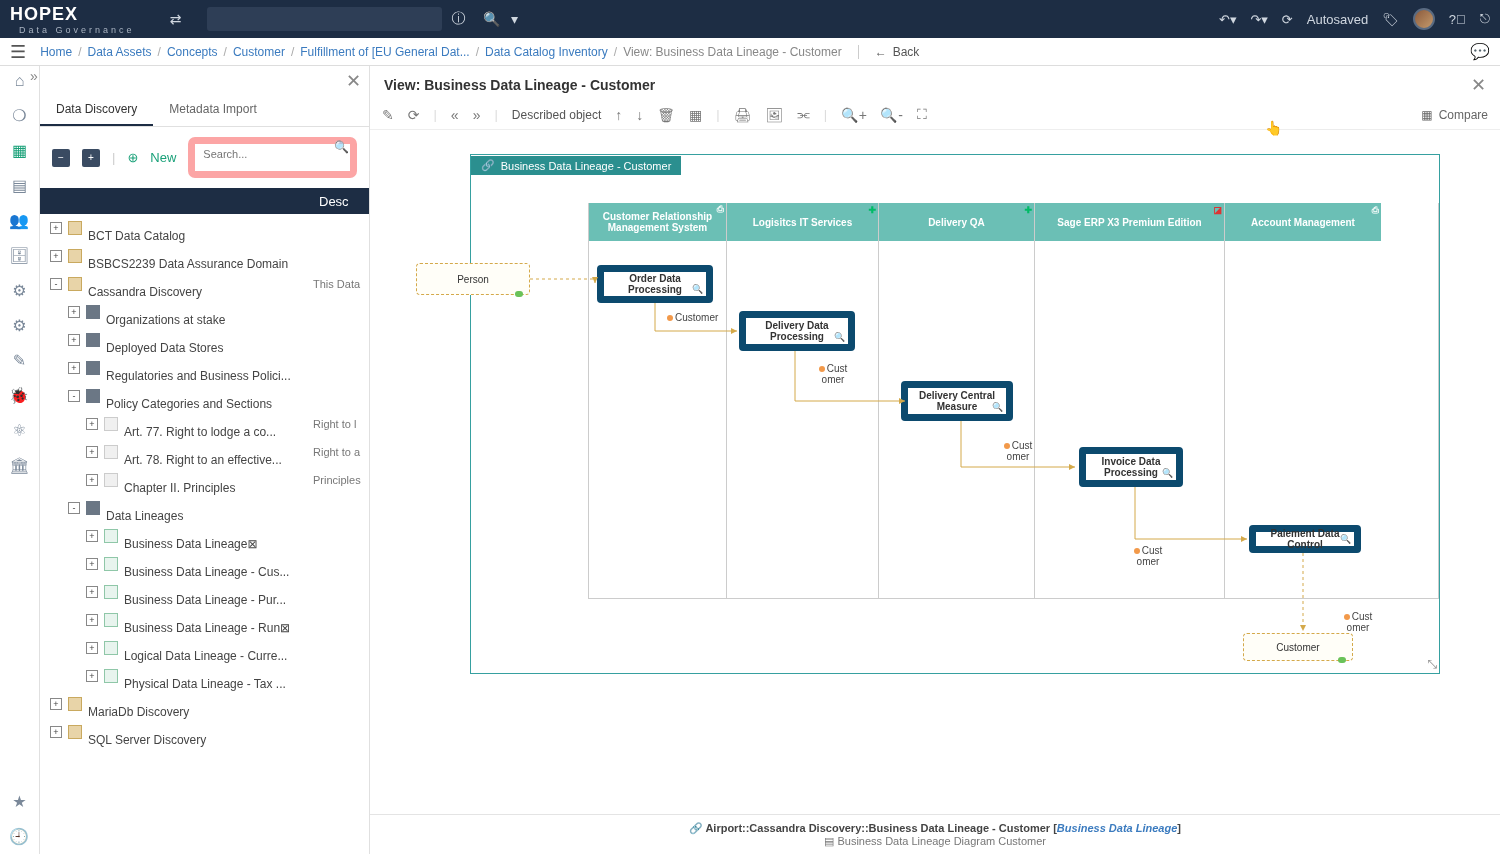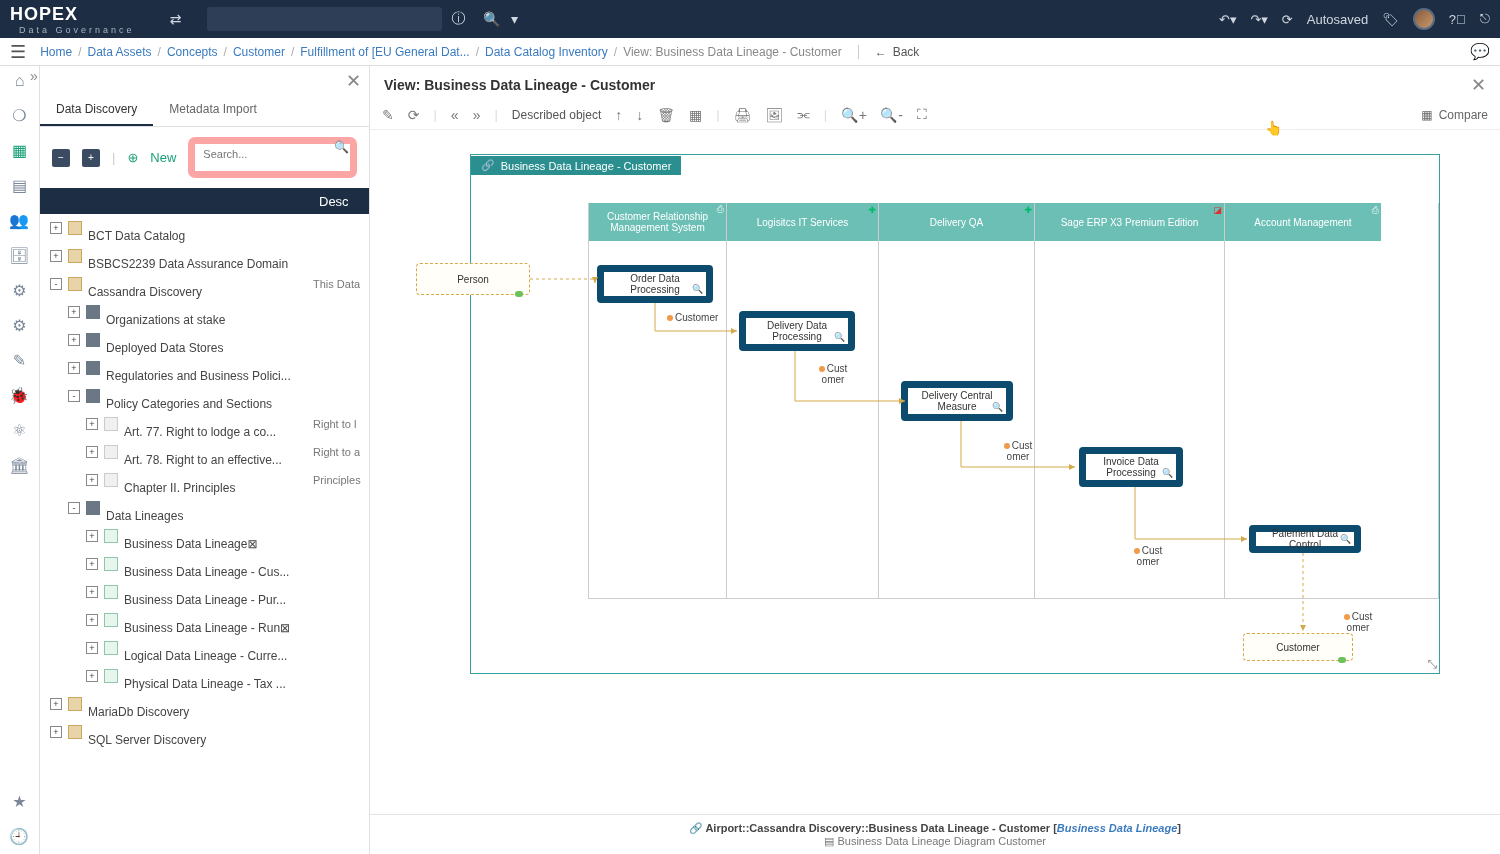--- a/index.html
+++ b/index.html
@@ -70,21 +70,21 @@
 .tbi { cursor: pointer; font-size: 14px; color: #777; }
 .tb-label { font-size: 12px; color: #555; }
 .compare-btn { margin-left: auto; display: flex; align-items: center; gap: 6px; color: #666; font-size: 12px; cursor: pointer; }
 .tooltip-showall { position: absolute; left: 925px; top: 30px; background: #fff; border: 1px solid #e4e4e4; border-radius: 3px; padding: 6px 12px; font-size: 12px; color: #555; box-shadow: 0 1px 3px rgba(0,0,0,0.08); }
 .cursor-hand { position: absolute; left: 895px; top: 20px; font-size: 14px; z-index: 5; }
 
 
 .canvas-wrap { flex: 1; overflow: auto; position: relative; background: #fff; }
 .diagram-frame { position: absolute; left: 100px; top: 24px; width: 970px; height: 520px; border: 1px solid #36a0a0; }
 .frame-title { background: #2b8f8f; color: #fff; font-size: 11px; padding: 3px 10px; display: inline-flex; align-items: center; gap: 6px; }
-.swimlanes { position: absolute; left: 117px; top: 0; right: 0; height: 396px; display: flex; border: 1px solid #ccc; border-top: none; overflow: visible; }
+.swimlanes { position: absolute; left: 117px; top: 0; right: 0; height: 396px; display: flex; border: 1px solid #ccc; border-top: none; overflow: visible; font-weight: bold; }
 .lane { border-right: 1px solid #ccc; position: relative; }
 .lane:last-child { border-right: none; }
 .lane-header { background: #6bbfb5; color: #fff; font-size: 10px; text-align: center; padding: 4px 2px; height: 38px; display: flex; align-items: center; justify-content: center; position: relative; }
 .lane-header.multi { line-height: 1.1; }
 .corner-ic { position: absolute; right: 2px; top: 2px; font-size: 9px; }
 
 .node-box { position: absolute; background: #fff; border: 7px solid #0c4a6e; border-radius: 4px; font-size: 10px; color: #333; text-align: center; display: flex; align-items: center; justify-content: center; padding: 4px; }
 .node-box .mag { position: absolute; right: 2px; bottom: 2px; font-size: 9px; color: #5a9bd4; }
 .person-box { border: 1px dashed #d4a94a; background: #fffef8; }
 .customer-box { border: 1px dashed #d4a94a; background: #fffef8; }

